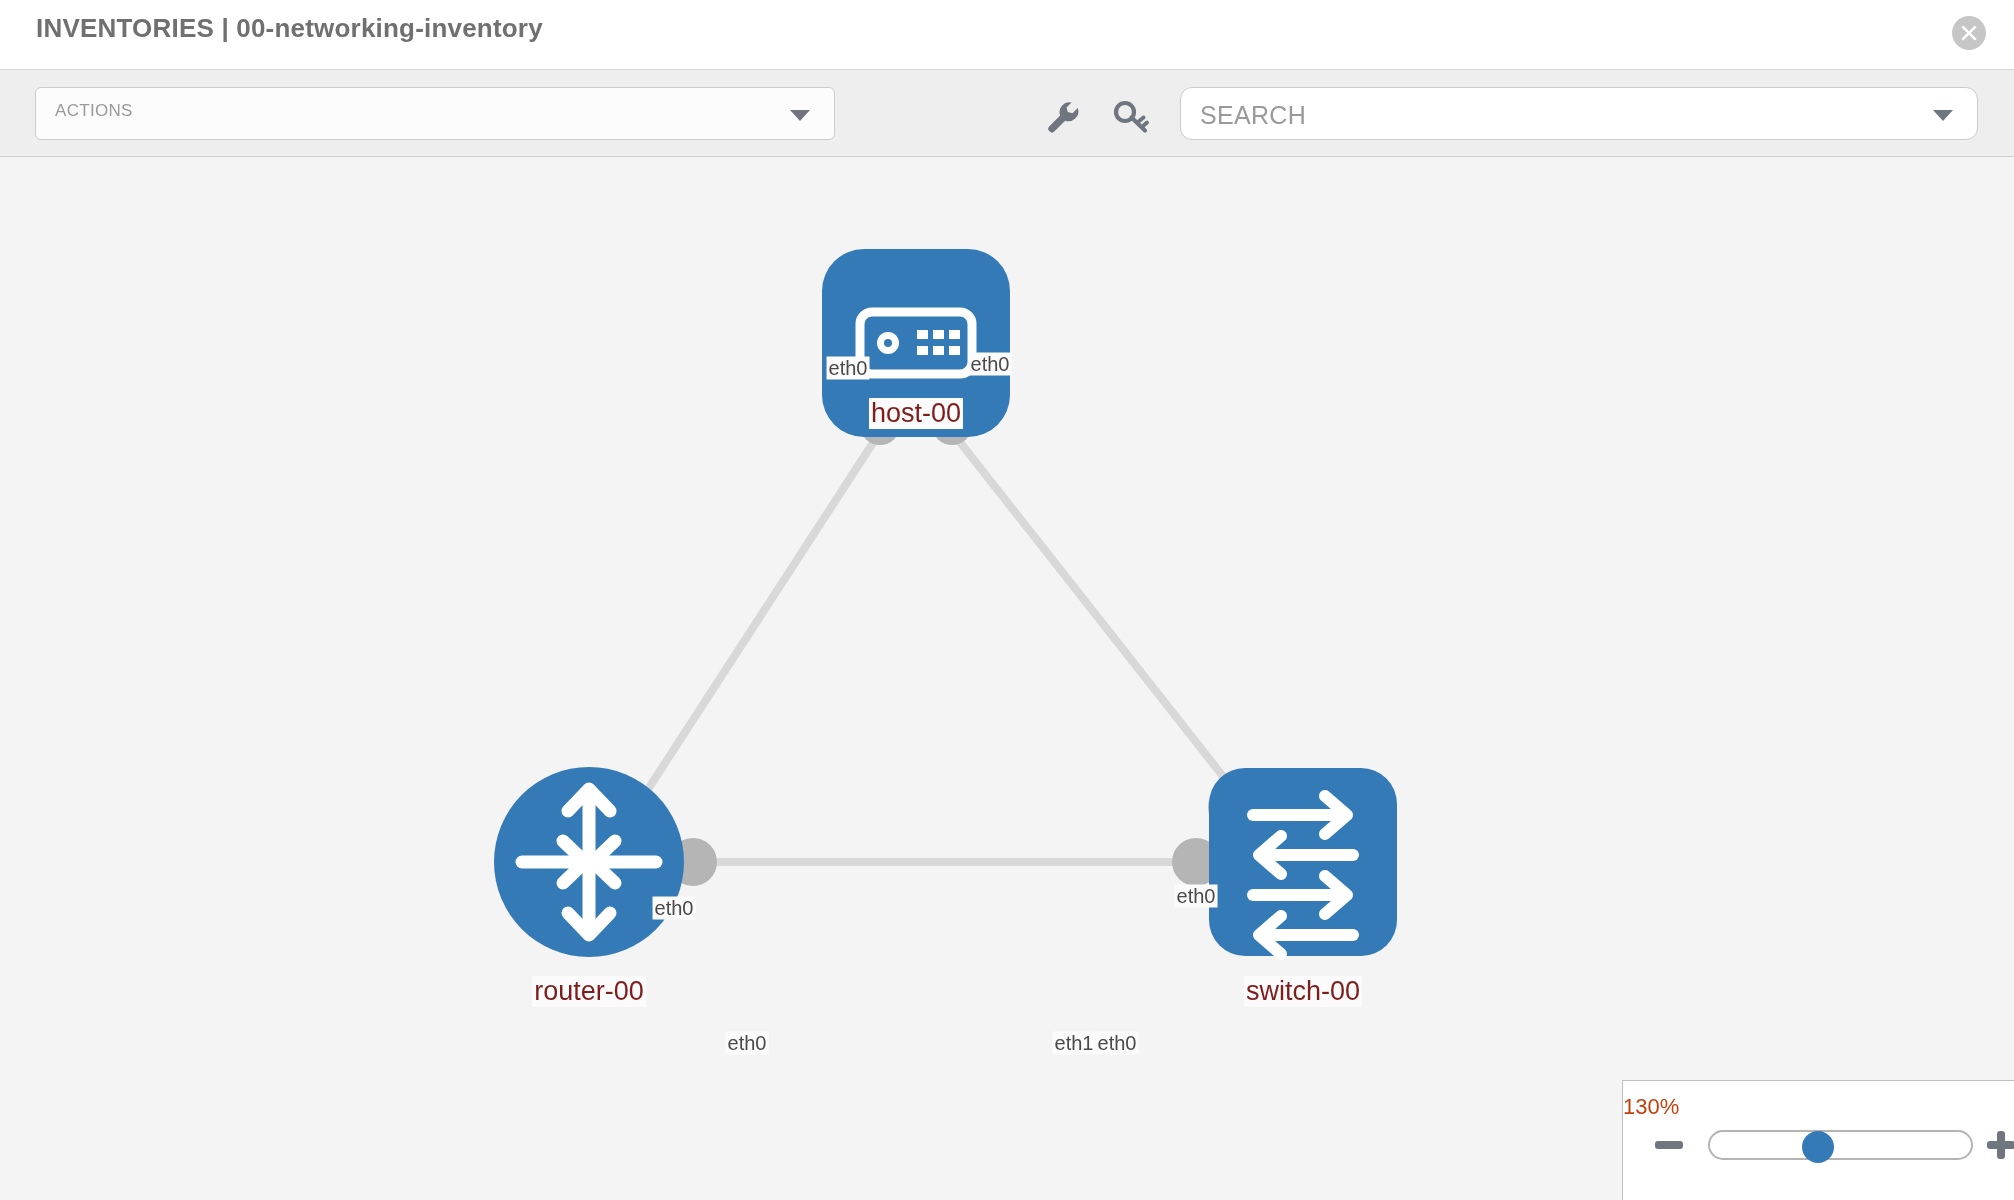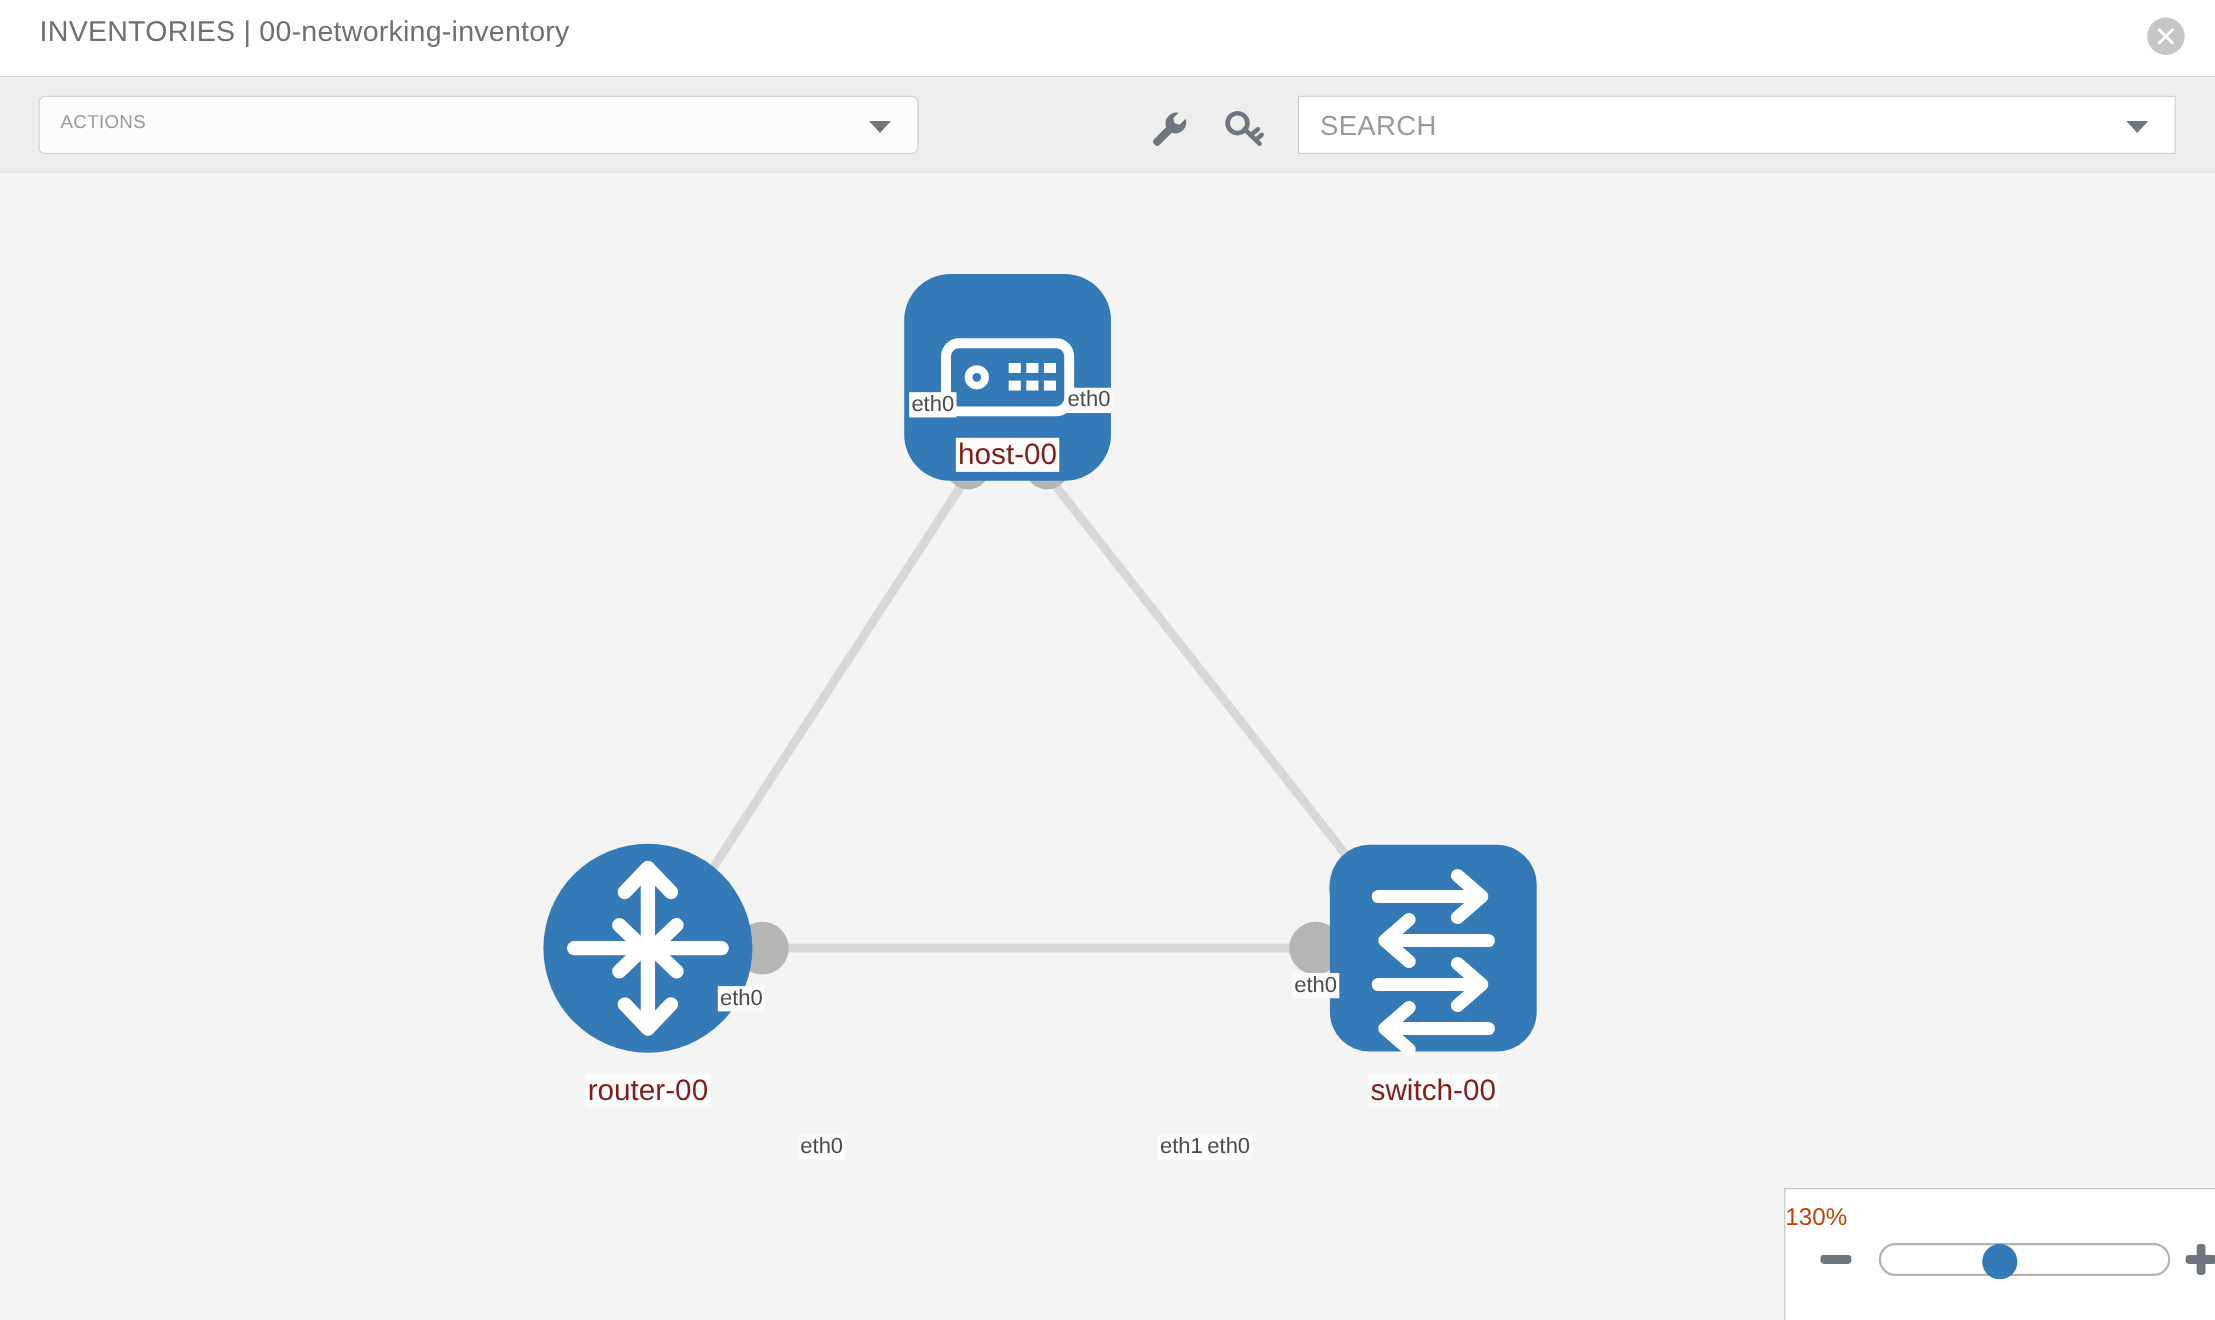--- a/index.html
+++ b/index.html
@@ -11,21 +11,21 @@
   }
   #app { position: relative; width: 2014px; height: 1200px; background: #ffffff; }
 
   
   .header {
     position: absolute; left: 0; top: 0; width: 2014px; height: 69px;
     background: #ffffff;
   }
   .header-title {
     position: absolute; left: 36px; top: 13px;
-    font-size: 26px; font-weight: normal; color: #707070;
+    font-size: 26px; font-weight: bold; color: #707070;
     letter-spacing: .2px; white-space: nowrap;
   }
   .close-btn {
     position: absolute; right: 28px; top: 16px;
     width: 34px; height: 34px; border-radius: 50%;
     background: #c6c6c6; cursor: pointer;
   }
   .close-btn svg { position: absolute; left: 8px; top: 8px; }
 
   
@@ -54,21 +54,21 @@
   }
   .tool-icon {
     position: absolute; top: 28px; width: 38px; height: 38px; cursor: pointer;
   }
   .tool-icon.wrench { left: 1044px; }
   .tool-icon.key    { left: 1112px; }
 
   .search-box {
     position: absolute; left: 1180px; top: 17px;
     width: 798px; height: 53px;
-    background: #ffffff; border: 1px solid #cccccc; border-radius: 0;
+    background: #ffffff; border: 1px solid #cccccc; border-radius: 12px;
     cursor: text;
     padding-left: 40px;
   }
   .search-label {
     position: absolute; left: 19px; top: 13px;
     font-size: 25px; color: #9a9a9a; letter-spacing: .3px;
   }
 
   
   .canvas {

